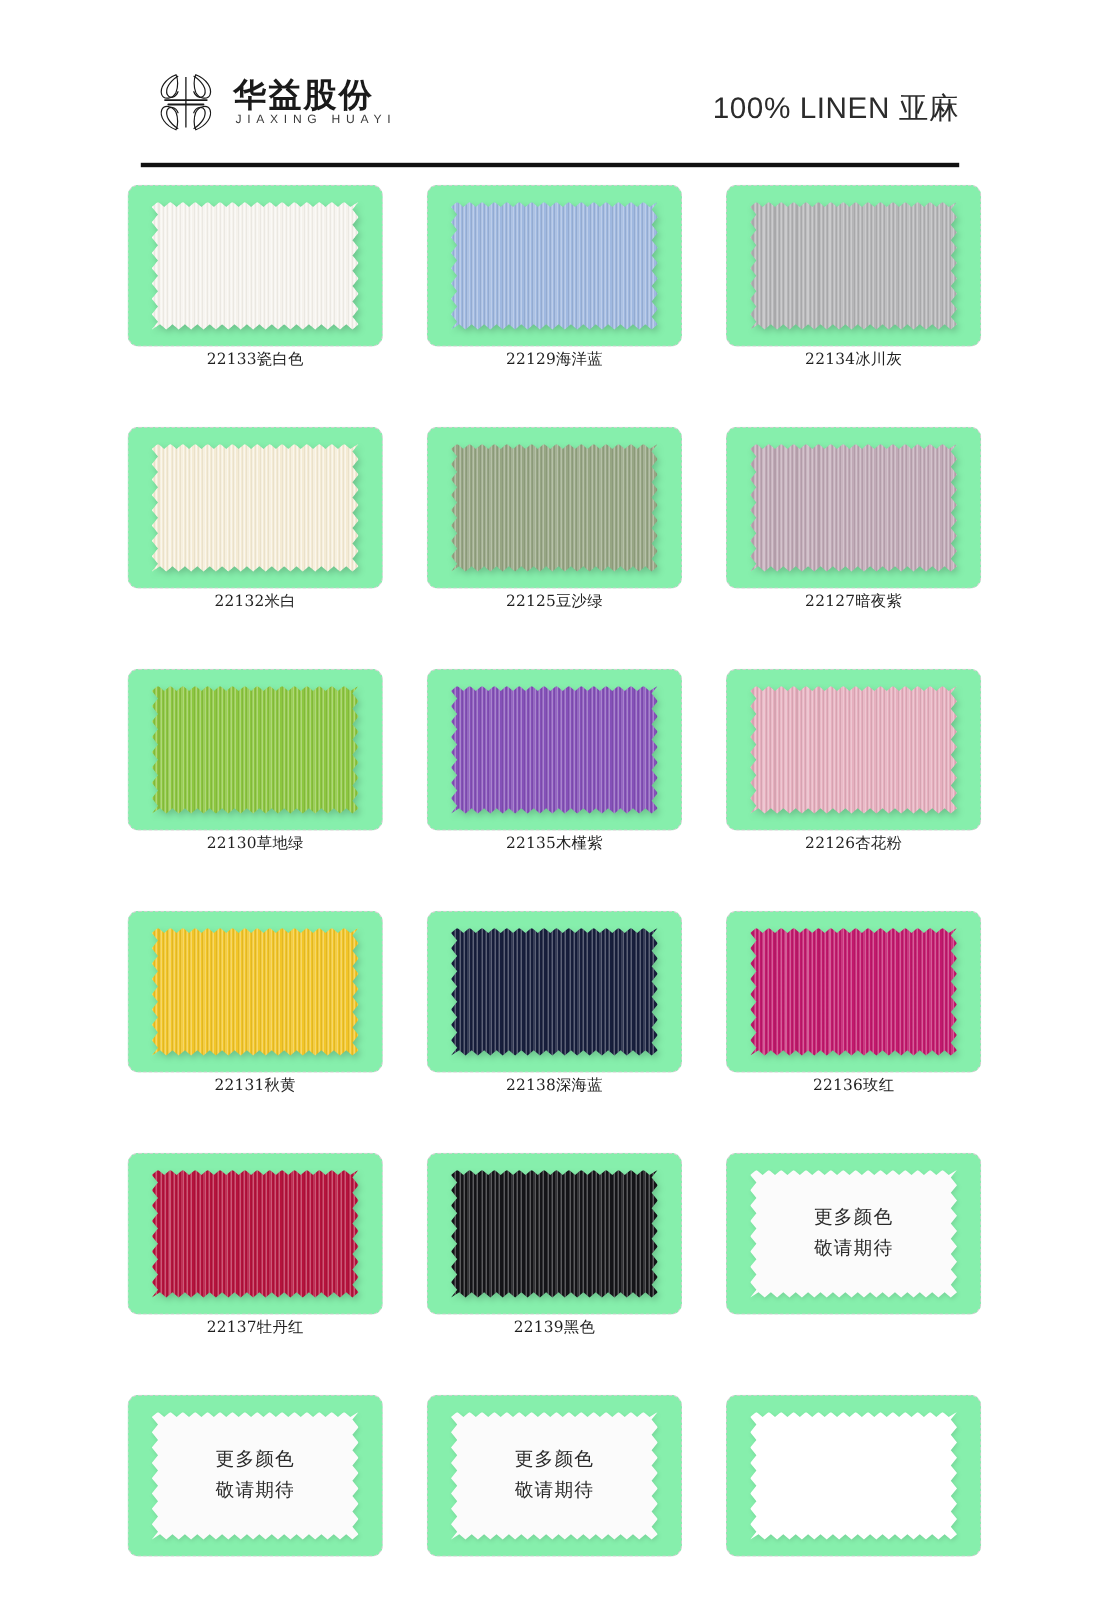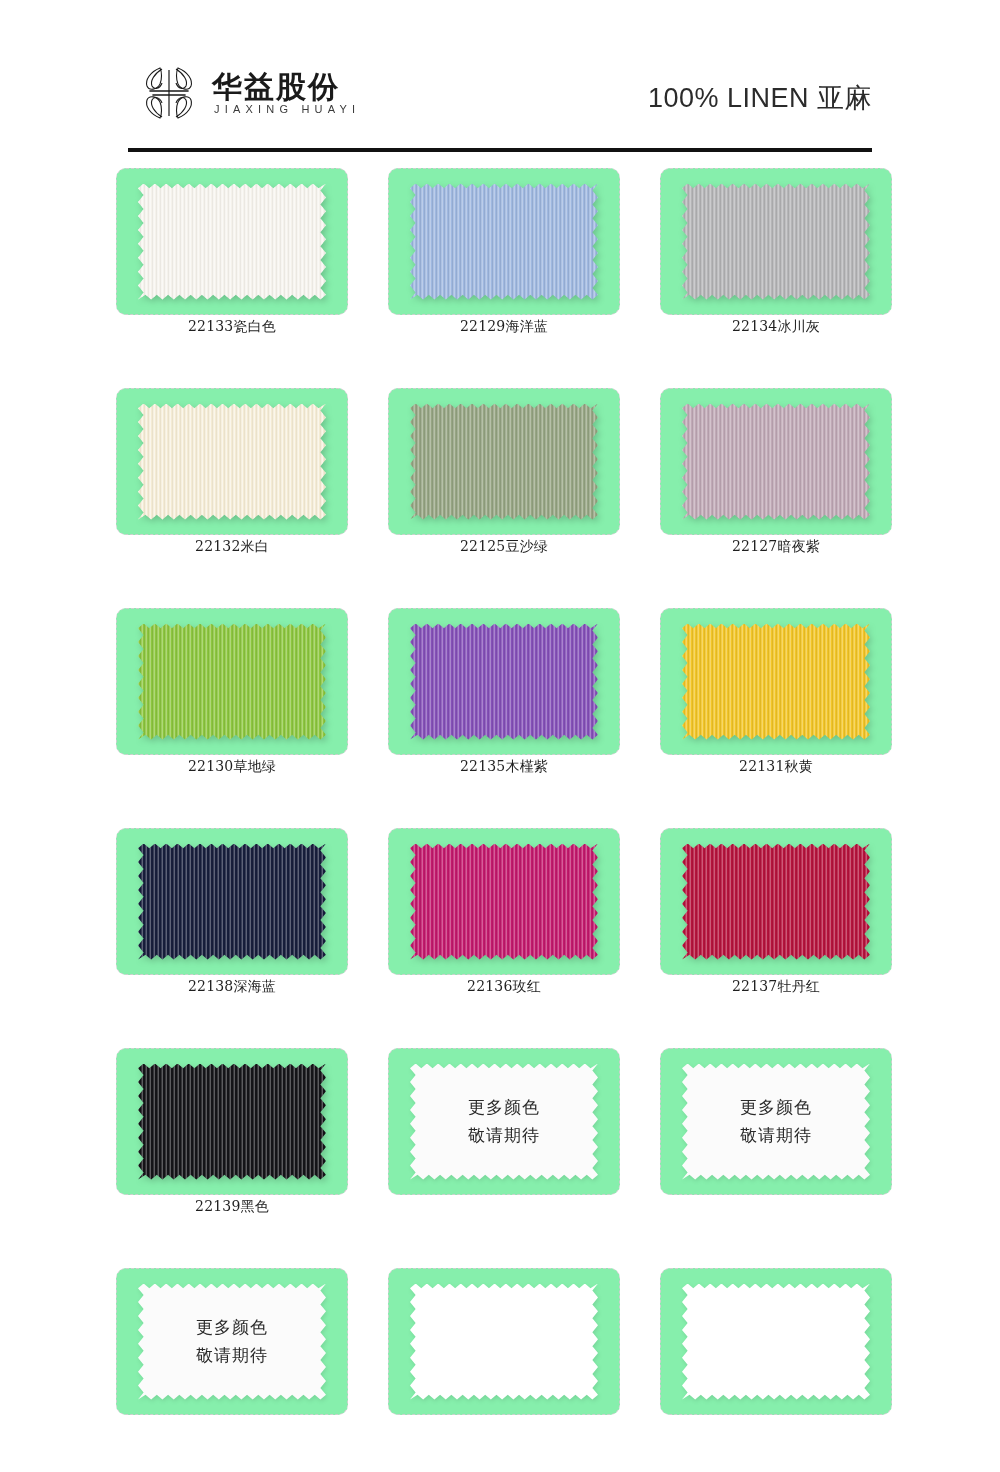--- a/index.html
+++ b/index.html
@@ -322,20 +322,30 @@
             <div class="swatch-inner" style="background-color: rgb(132, 80, 184);"></div>
           </div>
         </div>
       </div>
       <div class="cell-label">22135木槿紫</div>
     </div>
     <div class="cell">
       <div class="cell-box">
         <div class="swatch-wrap">
           <div class="swatch">
+            <div class="swatch-inner" style="background-color: rgb(230, 175, 190);"></div>
+          </div>
+        </div>
+      </div>
+      <div class="cell-label">22126杏花粉</div>
+    </div>
+    <div class="cell">
+      <div class="cell-box">
+        <div class="swatch-wrap">
+          <div class="swatch">
             <div class="swatch-inner" style="background-color: rgb(242, 197, 39);"></div>
           </div>
         </div>
       </div>
       <div class="cell-label">22131秋黄</div>
     </div>
     <div class="cell">
       <div class="cell-box">
         <div class="swatch-wrap">
           <div class="swatch">

